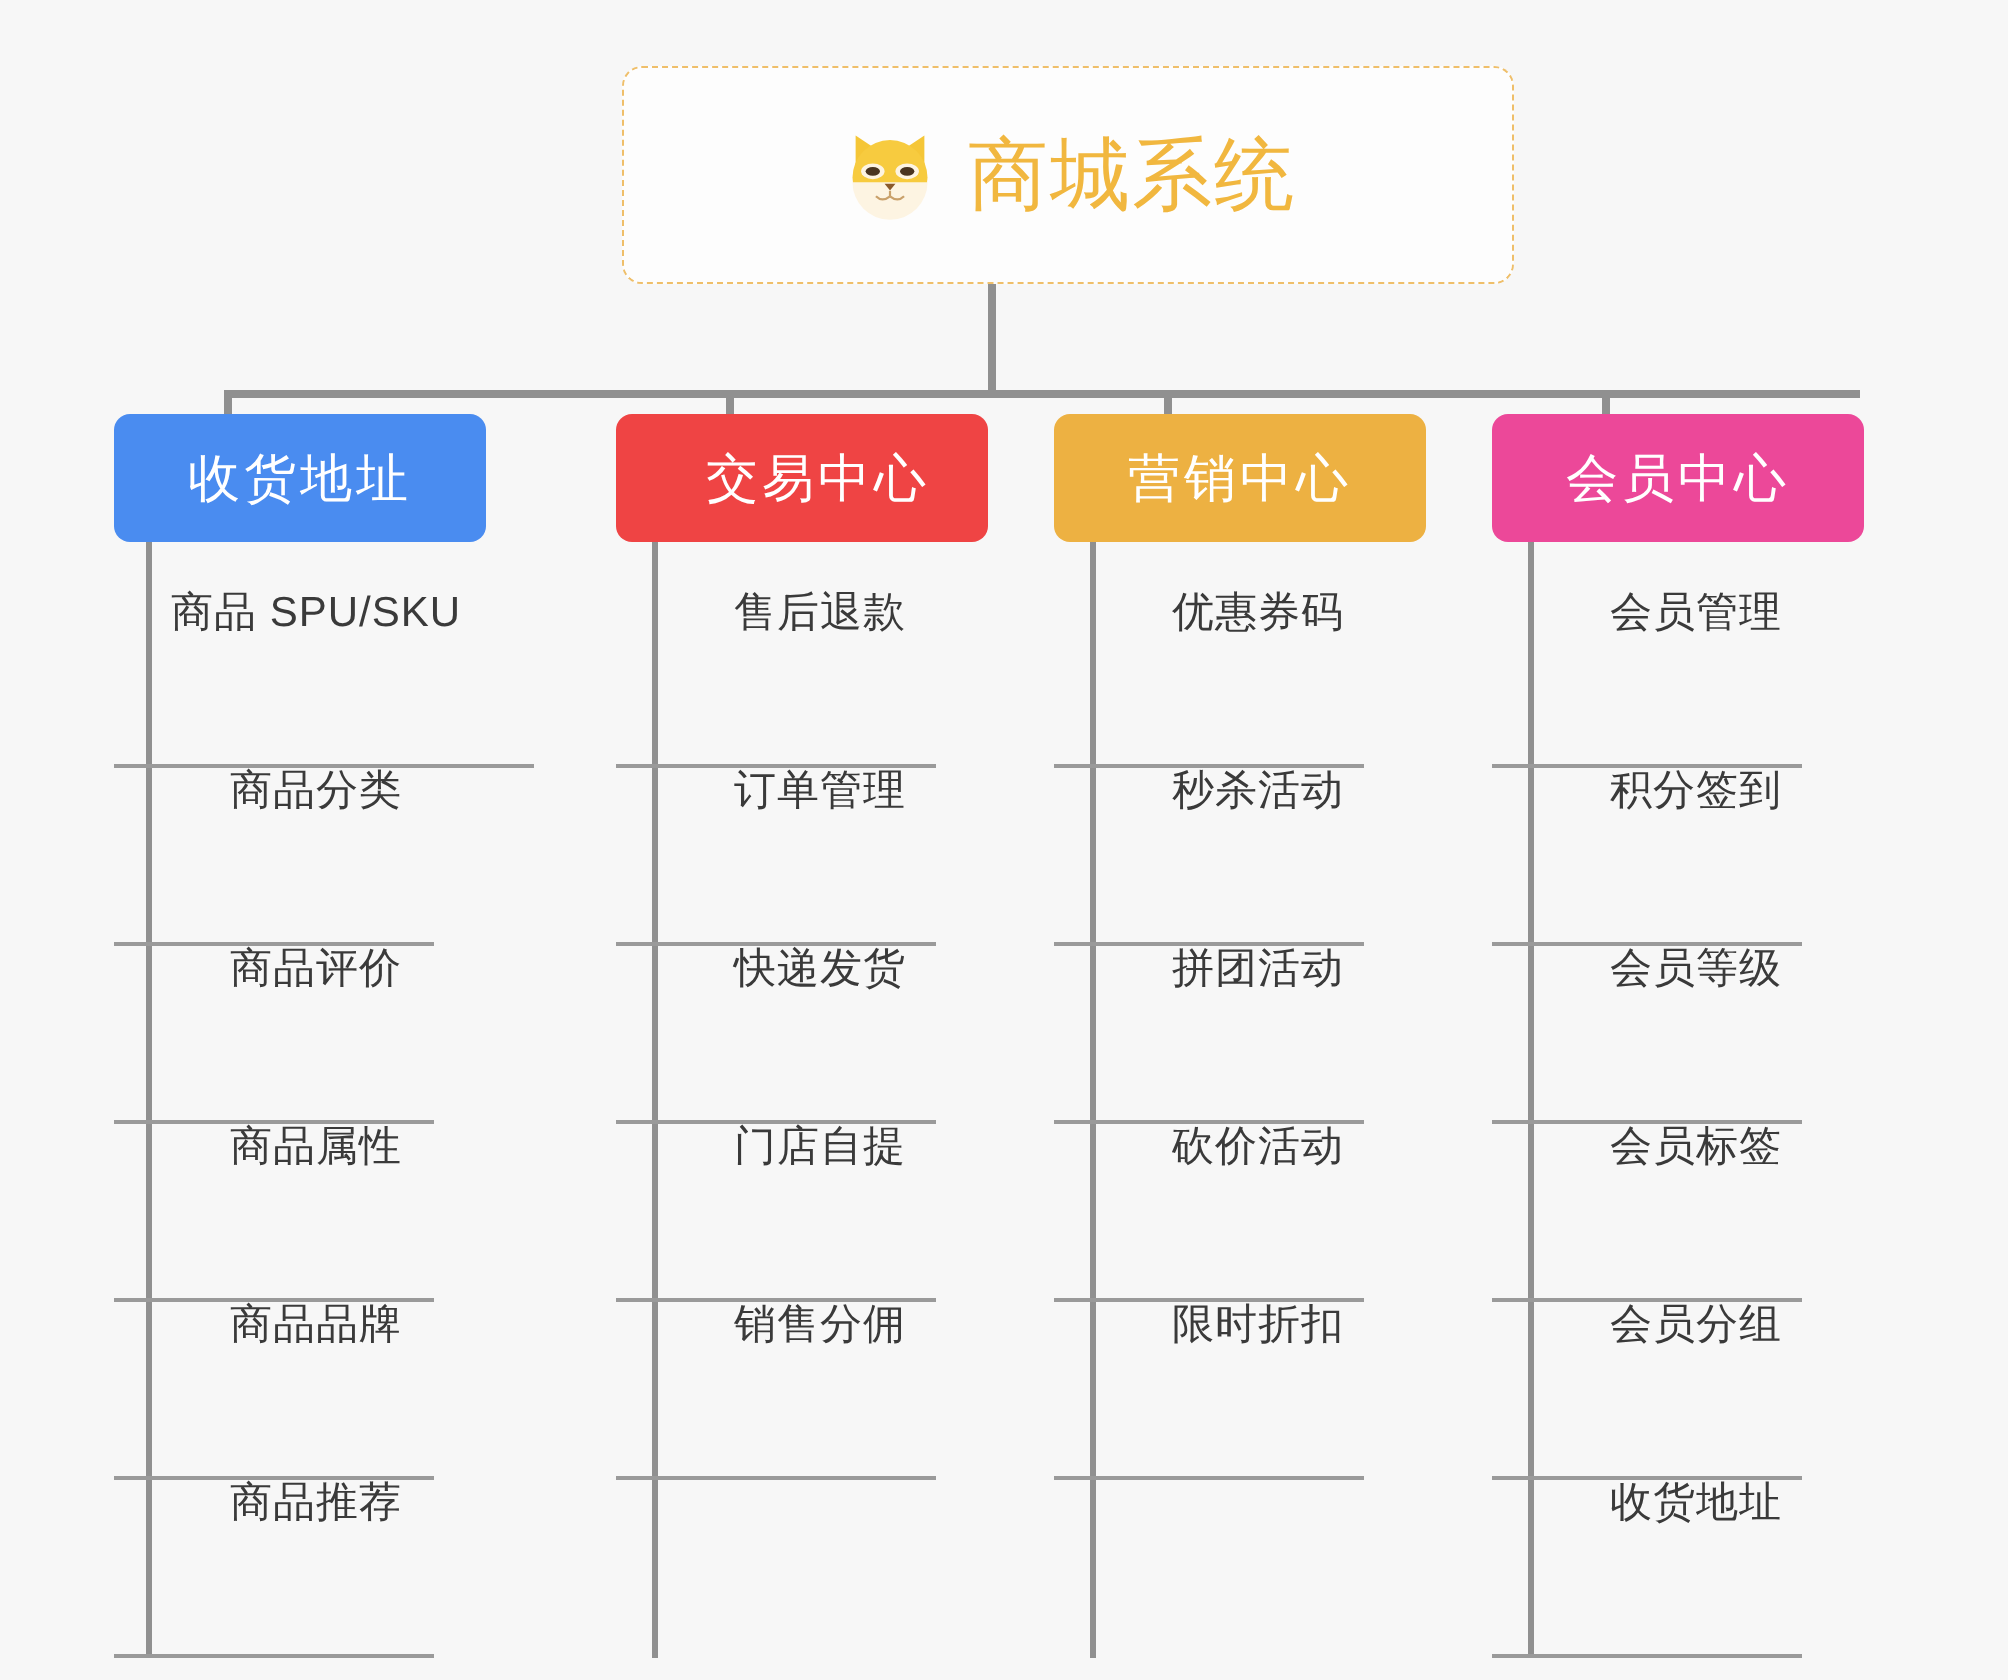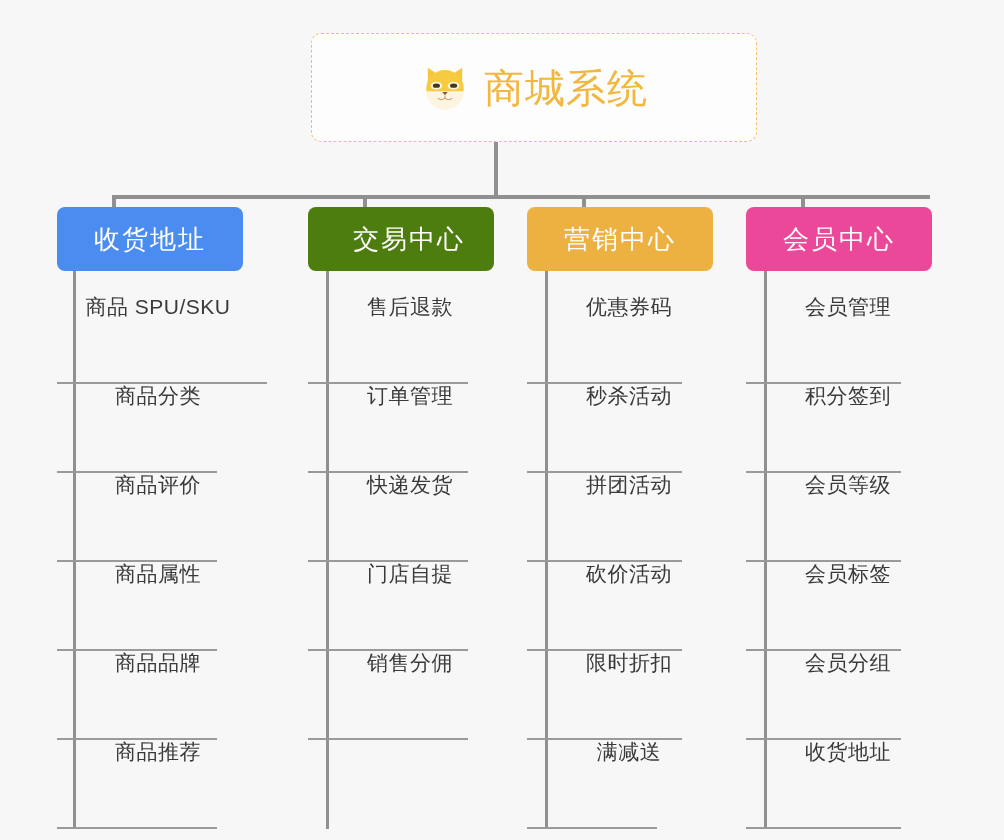--- a/index.html
+++ b/index.html
@@ -209,21 +209,21 @@
             <span class="leaf-label">商品品牌</span>
             <div class="leaf-rule" style="width: 160px;"></div>
           </div>
           <div class="leaf">
             <span class="leaf-label">商品推荐</span>
             <div class="leaf-rule" style="width: 160px;"></div>
           </div>
         </div>
       </div>
       <div class="category col-1">
-        <div class="cat-header" style="background: #4d7c0f; padding-left: 16px;">交易中心</div>
+        <div class="cat-header" style="background: #ef4444; padding-left: 16px;">交易中心</div>
         <div class="cat-body">
           <div class="cat-spine" style="height: 558px;"></div>
           <div class="leaf">
             <span class="leaf-label">售后退款</span>
             <div class="leaf-rule" style="width: 160px;"></div>
           </div>
           <div class="leaf">
             <span class="leaf-label">订单管理</span>
             <div class="leaf-rule" style="width: 160px;"></div>
           </div>
@@ -258,24 +258,20 @@
             <div class="leaf-rule" style="width: 155px;"></div>
           </div>
           <div class="leaf">
             <span class="leaf-label">砍价活动</span>
             <div class="leaf-rule" style="width: 155px;"></div>
           </div>
           <div class="leaf">
             <span class="leaf-label">限时折扣</span>
             <div class="leaf-rule" style="width: 155px;"></div>
           </div>
-          <div class="leaf">
-            <span class="leaf-label">满减送</span>
-            <div class="leaf-rule" style="width: 130px;"></div>
-          </div>
         </div>
       </div>
       <div class="category col-3">
         <div class="cat-header" style="background: #ec4899;">会员中心</div>
         <div class="cat-body">
           <div class="cat-spine" style="height: 558px;"></div>
           <div class="leaf">
             <span class="leaf-label">会员管理</span>
             <div class="leaf-rule" style="width: 155px;"></div>
           </div>

